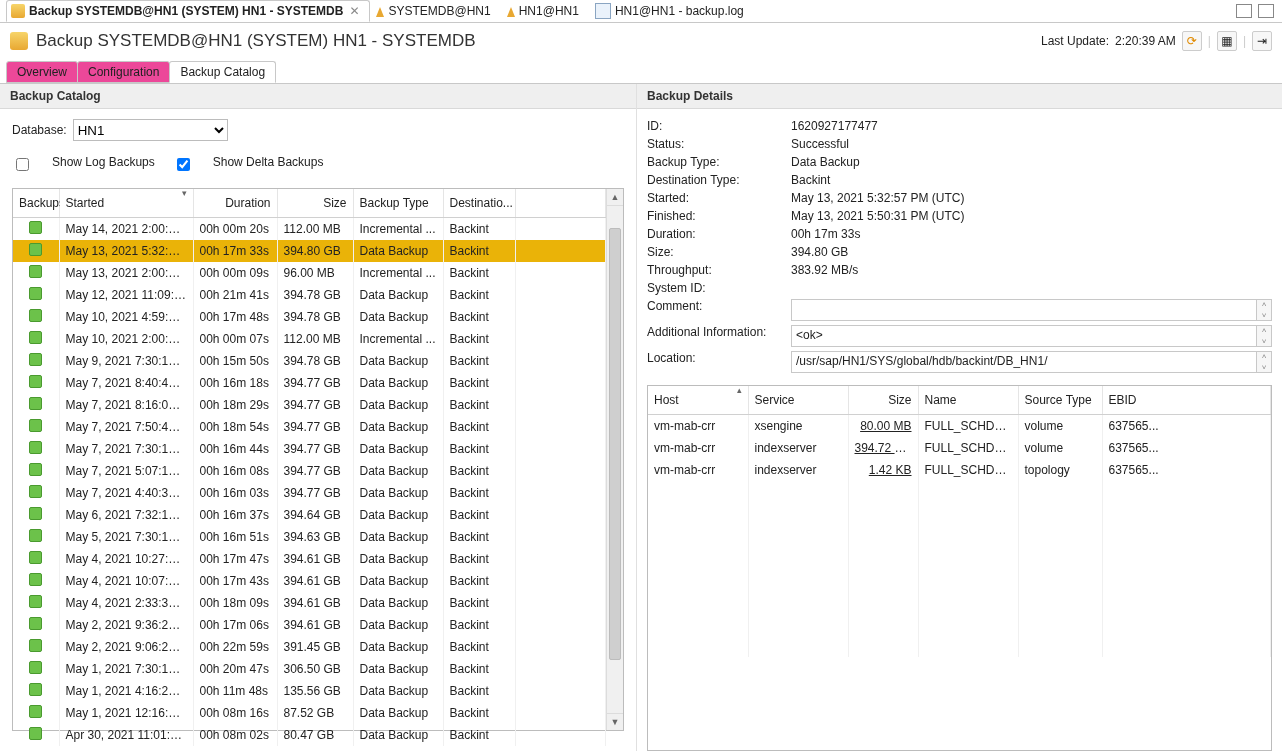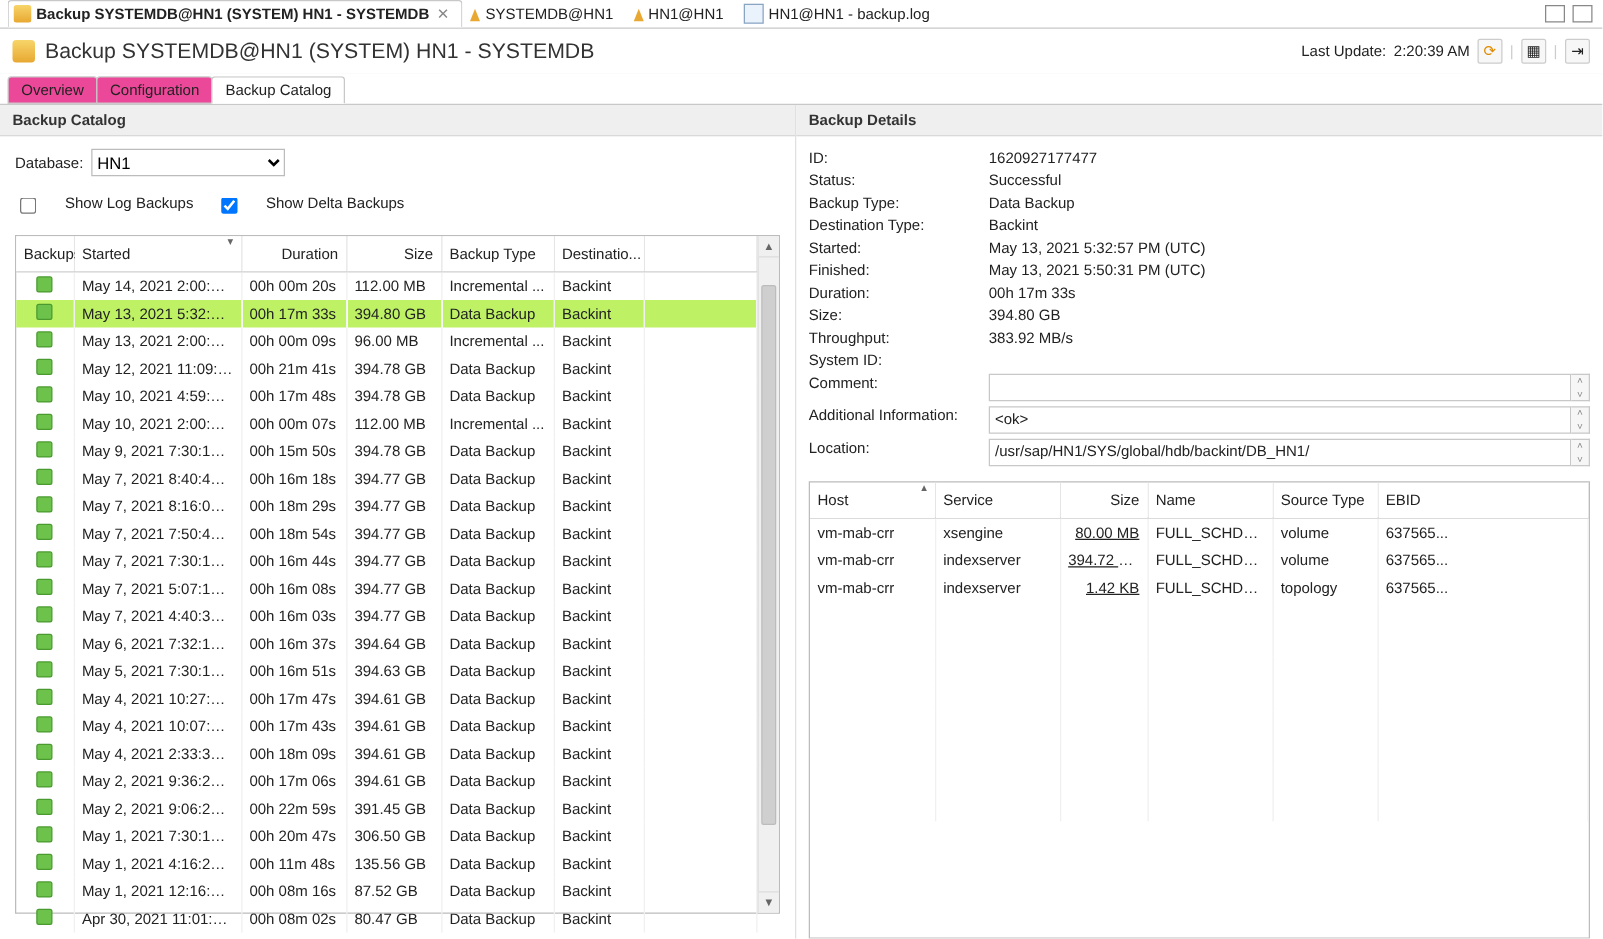--- a/index.html
+++ b/index.html
@@ -40,21 +40,21 @@
   
   .grid-wrap{margin:8px 12px 20px;border:1px solid #bcbcbc;display:flex;flex:1;min-height:0;}
   .grid-inner{flex:1;display:flex;flex-direction:column;min-height:0;}
   table.grid{border-collapse:collapse;width:100%;table-layout:fixed;}
   table.grid th{background:#fff;border-bottom:1px solid #d0d0d0;border-right:1px solid #e5e5e5;font-weight:400;text-align:left;padding:4px 6px;position:relative;height:20px;}
   table.grid th.r{text-align:right;}
   .sort-ind{position:absolute;top:-1px;right:6px;font-size:9px;color:#666;}
   table.grid td{border-right:1px solid #f0f0f0;padding:2px 6px;height:18px;white-space:nowrap;overflow:hidden;text-overflow:ellipsis;}
   table.grid td.r{text-align:left;}
   .rows{flex:1;overflow:hidden;}
-  .row.selected td{background:#bef264;}
+  .row.selected td{background:#eab308;}
   .status-dot{width:11px;height:11px;background:#6cc24a;border:1px solid #4a9a2f;border-radius:2px;display:inline-block;}
   .vscroll{width:16px;background:#f0f0f0;border-left:1px solid #dcdcdc;display:flex;flex-direction:column;}
   .vscroll .arrow{height:16px;background:#f0f0f0;border-bottom:1px solid #dcdcdc;cursor:pointer;text-align:center;font-size:9px;color:#666;line-height:16px;}
   .vscroll .arrow:last-child{border-top:1px solid #dcdcdc;border-bottom:none;}
   .vscroll .track{flex:1;position:relative;}
   .vscroll .thumb{position:absolute;left:2px;right:2px;top:22px;height:430px;background:#cfcfcf;border:1px solid #bcbcbc;border-radius:2px;cursor:pointer;}
   
   .details-body{padding:10px 10px 0 10px;flex:1;display:flex;flex-direction:column;min-height:0;overflow:hidden;}
   .kv{display:grid;grid-template-columns:140px 1fr;row-gap:4px;column-gap:4px;}
   .kv .k{color:#222;}

